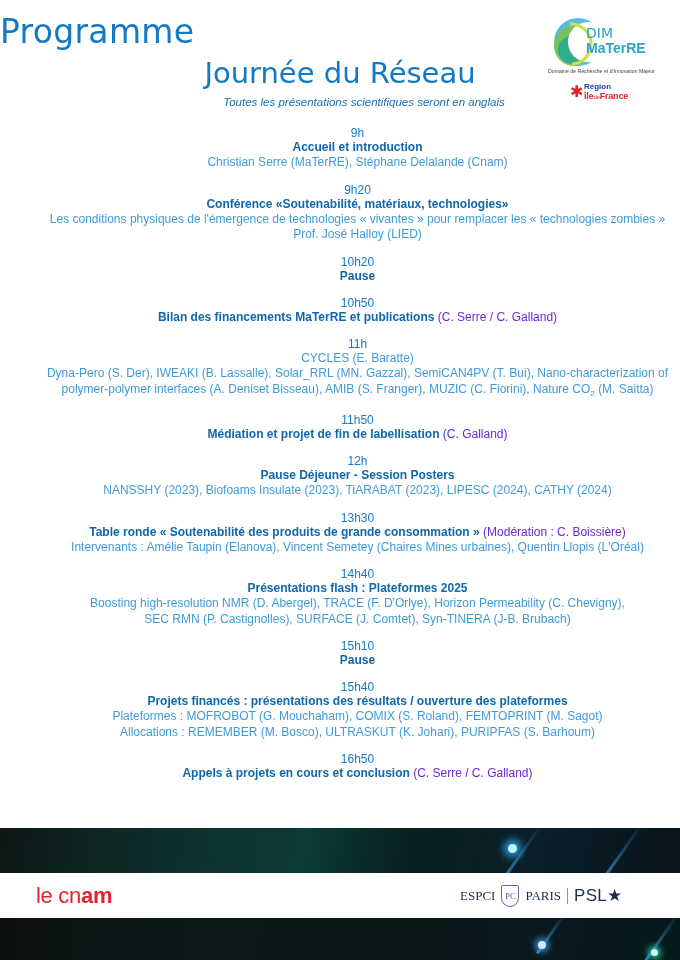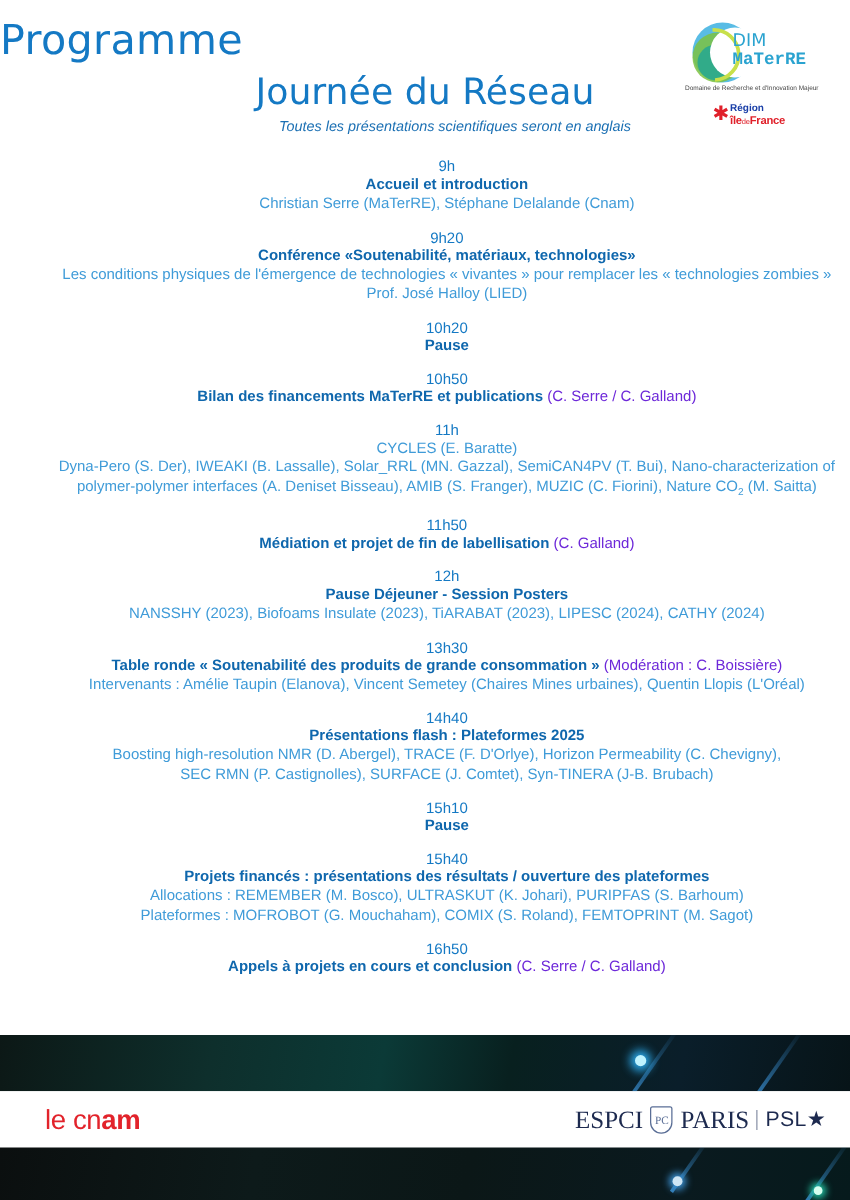--- a/index.html
+++ b/index.html
@@ -20,21 +20,21 @@
   .subtitle {
     position: absolute; left: 0; width: 680px; top: 96px;
     text-align: center; font-size: 11.5px; font-style: italic; color: #1a6fb3; padding-left: 48px;
   }
 
   
   .logo { position: absolute; left: 548px; top: 12px; width: 132px; height: 92px; }
   .logo-swirl { position: absolute; left: 4px; top: 2px; width: 56px; height: 56px; }
   .logo-dim { position: absolute; left: 38px; top: 14px; font-family: "DejaVu Sans", sans-serif;
     font-size: 14px; color: #2aa3d0; line-height: 15px; }
-  .logo-materre { position: absolute; left: 38px; top: 29px; font-family: Liberation Mono, monospace;
+  .logo-materre { position: absolute; left: 38px; top: 29px; font-family: Liberation Sans, sans-serif;
     font-size: 14px; color: #2aa3d0; line-height: 15px; font-weight: bold; }
   .logo-domaine { position: absolute; left: 0; top: 56px; width: 132px; font-size: 5.2px; color: #444; white-space: nowrap; }
   .logo-region { position: absolute; left: 36px; top: 70px; font-size: 8px; color: #1a3fa8; font-weight: bold; line-height: 9px; }
   .logo-idf { position: absolute; left: 36px; top: 79px; font-size: 9px; color: #e0202a; font-weight: bold; line-height: 10px; letter-spacing: -0.2px; }
   .logo-idf .de { font-size: 6px; font-weight: normal; }
   .logo-star { position: absolute; left: 22px; top: 72px; font-size: 16px; color: #e0202a; line-height: 16px; }
 
   
   .program { position: absolute; left: 0; top: 126px; width: 680px; }
   .slot { text-align: center; margin-bottom: 12px; padding-left: 35px; }
@@ -48,21 +48,21 @@
   .footer-dark-top { position: absolute; left: 0; top: 828px; width: 680px; height: 45px; overflow: hidden;
     background: linear-gradient(100deg, #0c1816 0%, #0e2f2c 25%, #0b3a37 45%, #08201f 60%, #0a1e2a 80%, #071418 100%); }
   .footer-white { position: absolute; left: 0; top: 873px; width: 680px; height: 45px; background: #ffffff; }
   .footer-dark-bot { position: absolute; left: 0; top: 918px; width: 680px; height: 42px; overflow: hidden;
     background: linear-gradient(100deg, #0b0f0f 0%, #0d1a1a 30%, #0b1717 55%, #0a1a1f 80%, #061a1c 100%); }
   .streak { position: absolute; width: 3px; background: linear-gradient(180deg, rgba(60,150,220,0), rgba(60,150,220,0.8)); transform: rotate(35deg); }
   .dot { position: absolute; border-radius: 50%; }
   .cnam { position: absolute; left: 36px; top: 883px; font-size: 22px; color: #e2232b; line-height: 26px; letter-spacing: -0.3px; }
   .cnam .bold { font-weight: bold; }
   .espci { position: absolute; left: 460px; top: 884px; height: 24px; display: flex; align-items: center; gap: 6px; color: #1d2a4f; }
-  .espci .word { font-family: "Liberation Serif", serif; font-size: 20px; line-height: 24px; }
+  .espci .word { font-family: "Liberation Serif", serif; font-size: 13px; line-height: 24px; }
   .espci .shield { width: 18px; height: 22px; border: 1.5px solid #5a6e96; border-radius: 2px 2px 9px 9px; display: flex; align-items: center; justify-content: center; font-family: "Liberation Serif", serif; font-size: 9px; color: #5a6e96; }
   .espci .sep { width: 1px; height: 16px; background: #8a93a8; }
   .espci .psl { font-size: 17px; line-height: 24px; letter-spacing: 0.3px; }
 </style>
 </head>
 <body>
 
 <div class="header">
   <div class="title1">Programme</div>
   <div class="title2">Journée du Réseau</div>
@@ -141,22 +141,22 @@
   </div>
 
   <div class="slot">
     <div class="time">15h10</div>
     <div class="stitle"><span>Pause</span></div>
   </div>
 
   <div class="slot">
     <div class="time">15h40</div>
     <div class="stitle"><span>Projets financés : présentations des résultats / ouverture des plateformes</span></div>
+    <div class="line">Plateformes : MOFROBOT (G. Mouchaham), COMIX (S. Roland), FEMTOPRINT (M. Sagot)</div>
     <div class="line">Allocations : REMEMBER (M. Bosco), ULTRASKUT (K. Johari), PURIPFAS (S. Barhoum)</div>
-    <div class="line">Plateformes : MOFROBOT (G. Mouchaham), COMIX (S. Roland), FEMTOPRINT (M. Sagot)</div>
   </div>
 
   <div class="slot">
     <div class="time">16h50</div>
     <div class="stitle"><span>Appels à projets en cours et conclusion</span> <span class="note">(C. Serre / C. Galland)</span></div>
   </div>
 </div>
 
 <div class="footer-dark-top">
   <div class="streak" style="left:520px; top:-10px; height:70px;"></div>

